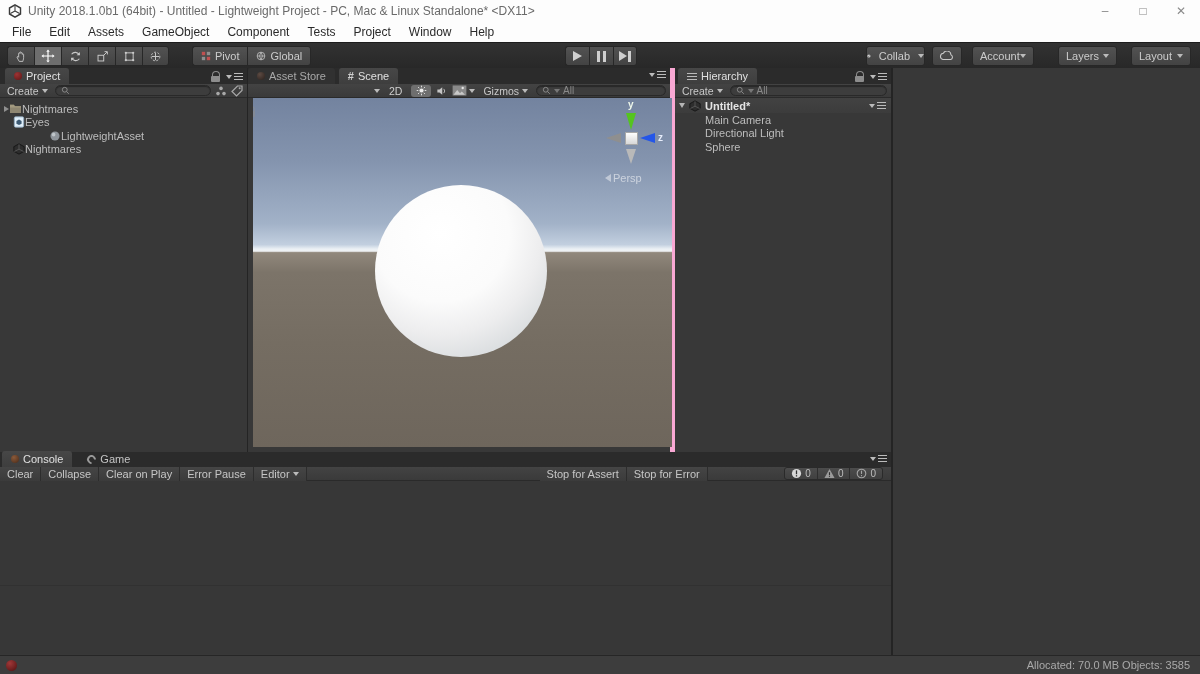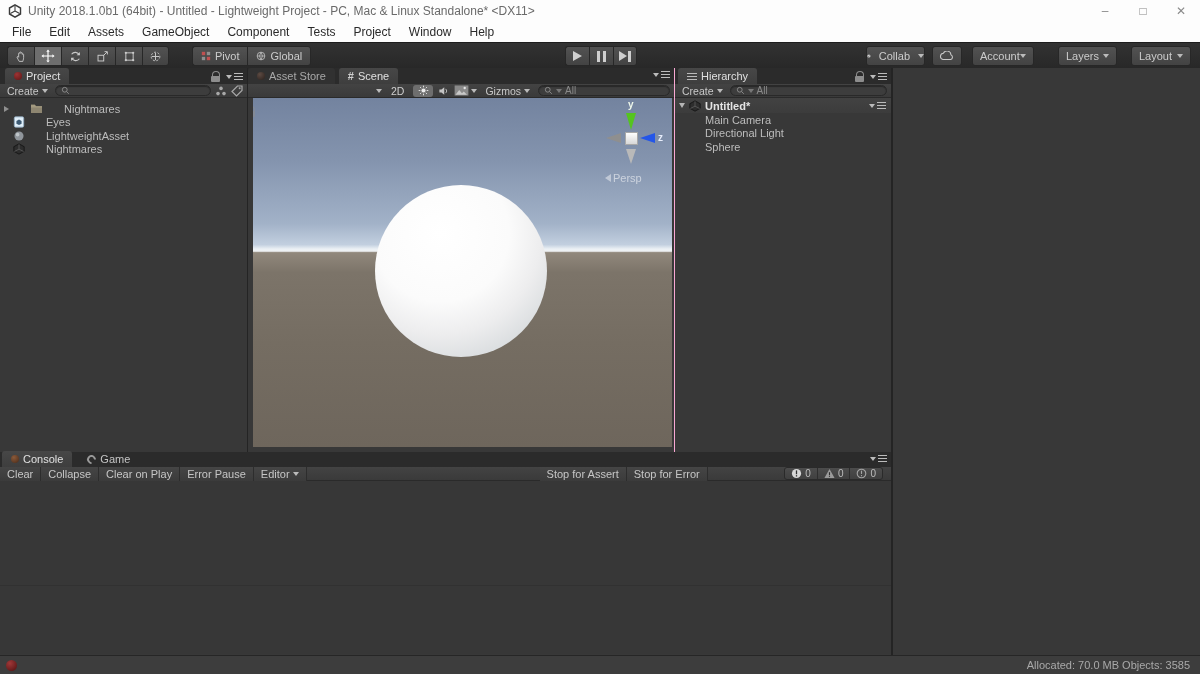--- a/index.html
+++ b/index.html
@@ -59,27 +59,27 @@
     border-radius:7px; display:flex; align-items:center; padding:0 5px; gap:3px;
     color:#8a8a8a; font-size:10px; box-shadow:inset 0 1px 1px rgba(0,0,0,.35); }
   .reddot { width:9px; height:9px; border-radius:50%;
     background:radial-gradient(circle at 35% 30%, #9c3434, #5e1414); }
 
   .caret-r { width:0;height:0;border-left:5px solid #8f8f8f;
     border-top:3.5px solid transparent;border-bottom:3.5px solid transparent; }
   .caret-d { width:0;height:0;border-top:5px solid #b5b5b5;
     border-left:3.5px solid transparent;border-right:3.5px solid transparent; }
 
-  .row { display:flex; align-items:center; gap:21px; height:13.5px;
+  .row { display:flex; align-items:center; gap:0; height:13.5px;
     font-size:11px; color:#bdbdbd; padding-left:4px; }
 
   
   #project { left:0; top:68px; width:248px; height:384px; border-right:1px solid #242424; }
   
-  #scenepanel { left:248px; top:68px; width:427px; height:384px; border-right:1px solid #f9a8d4; }
+  #scenepanel { left:248px; top:68px; width:427px; height:384px; border-right:5px solid #f9a8d4; }
   #viewport { left:5px; top:30px; width:419px; height:349px; overflow:hidden;
     background:linear-gradient(180deg,#73839f 0%, #8494ae 18%, #a2b2c8 36%,
       #c2cfdf 42%, #ecf1f5 43.3%, #eef1f3 43.9%, #91887c 44.3%, #7c7469 50%,
       #756d62 70%, #6e665c 100%); }
   #sphere { left:122px; top:87px; width:172px; height:172px; border-radius:50%;
     background:radial-gradient(circle at 38% 28%, #ffffff 0%, #fbfbfb 42%,
       #ededee 62%, #dcdfe1 78%, #cdd1d5 90%, #c5cacf 100%); }
   #gizmo { left:340px; top:8px; width:75px; height:75px; }
   .gz-cube { position:absolute; left:32px; top:26px; width:13px; height:13px;
     background:linear-gradient(#fefefe,#d7d7d7); border:1px solid #a8a8a8; }
@@ -332,21 +332,21 @@
           </svg>
         <span>Nightmares</span>
       </div>
       <div class="row" style="padding-left:13px;">
         <svg width="12" height="12" viewBox="0 0 14 14">
             <rect x="1.5" y="1" width="11" height="12" rx="1.5" fill="#dfeef9" stroke="#8fa9bd"></rect>
             <polygon points="7,4 10,5.7 10,8.9 7,10.6 4,8.9 4,5.7" fill="#3c5a74"></polygon>
           </svg>
         <span>Eyes</span>
       </div>
-      <div class="row" style="padding-left:13px;">
+      <div class="row" style="padding-left:13px;margin-left:36px;">
         <svg width="12" height="12" viewBox="0 0 14 14">
             <circle cx="7" cy="7" r="5.3" fill="#8f959b"></circle>
             <circle cx="5.4" cy="5.4" r="2.1" fill="#bfc5c9"></circle>
           </svg>
         <span>LightweightAsset</span>
       </div>
       <div class="row" style="padding-left:13px;">
         <svg width="12" height="12" viewBox="0 0 14 14">
             <polygon points="7,1 13,4.3 13,9.7 7,13 1,9.7 1,4.3" fill="#2d2d2d" stroke="#141414"></polygon>
             <path d="M7 1.6v5.6l5.4 2.7M7 7.2L1.6 9.9" stroke="#5a5a5a" fill="none"></path>

